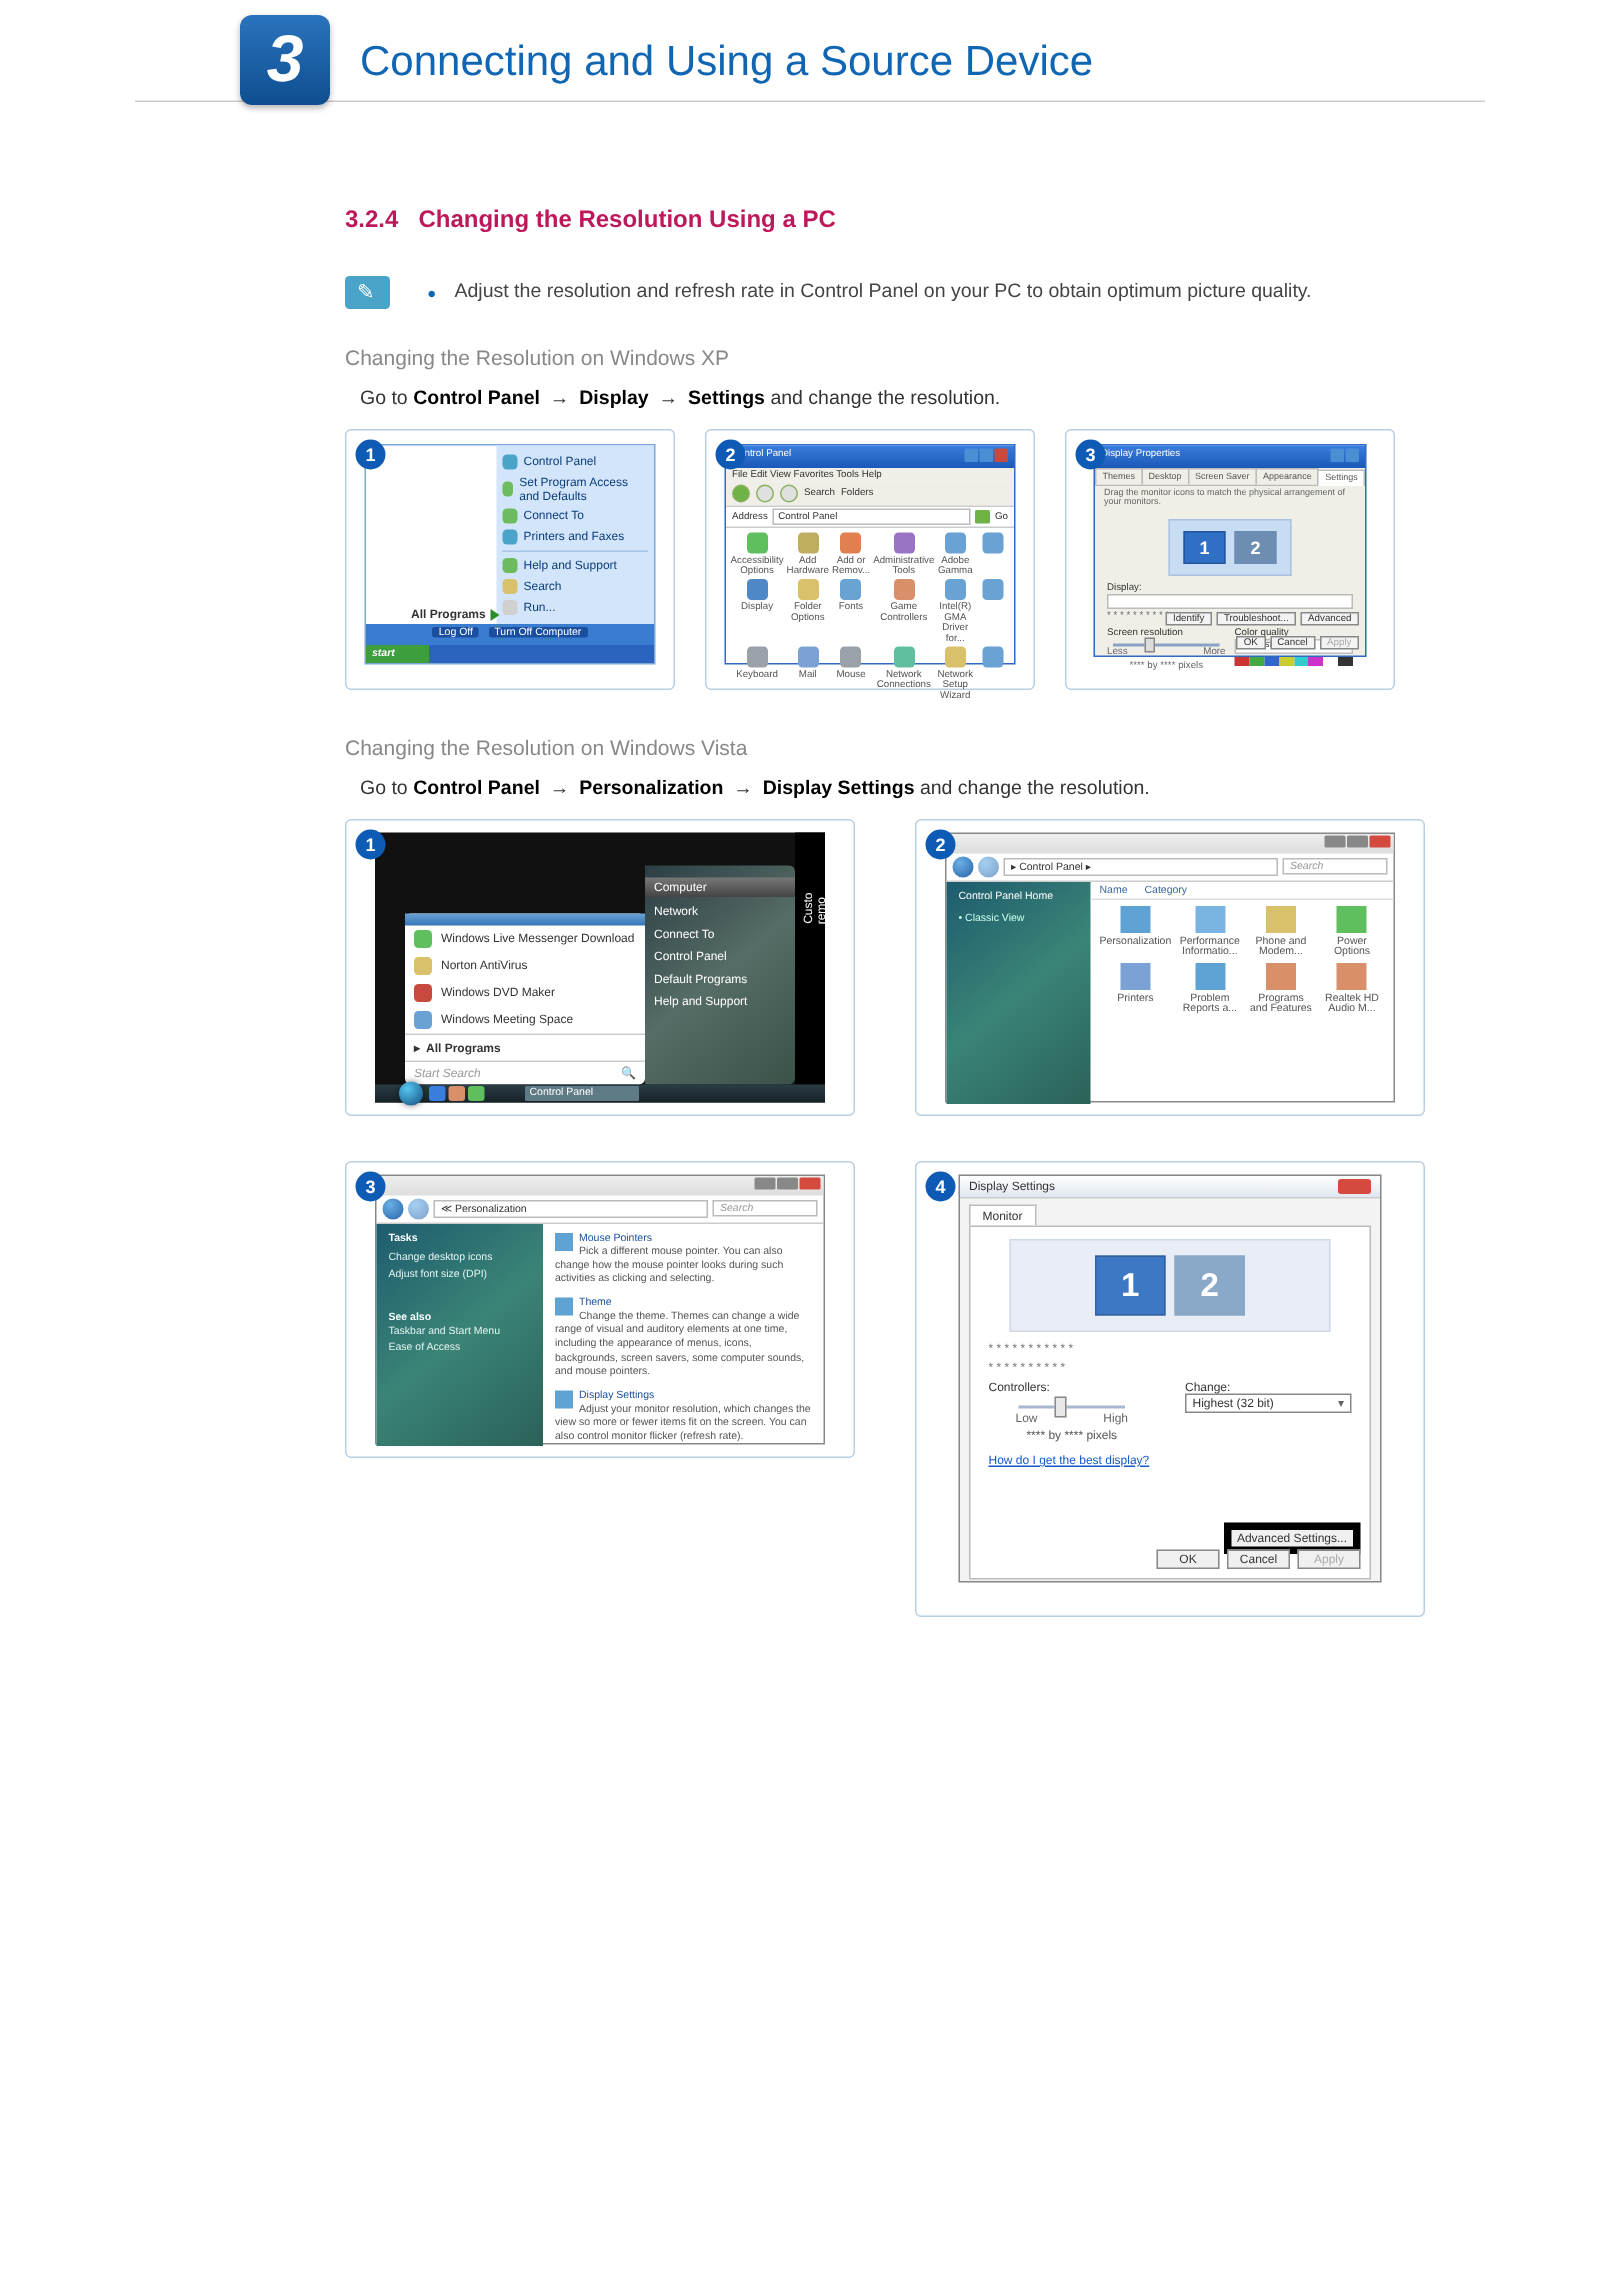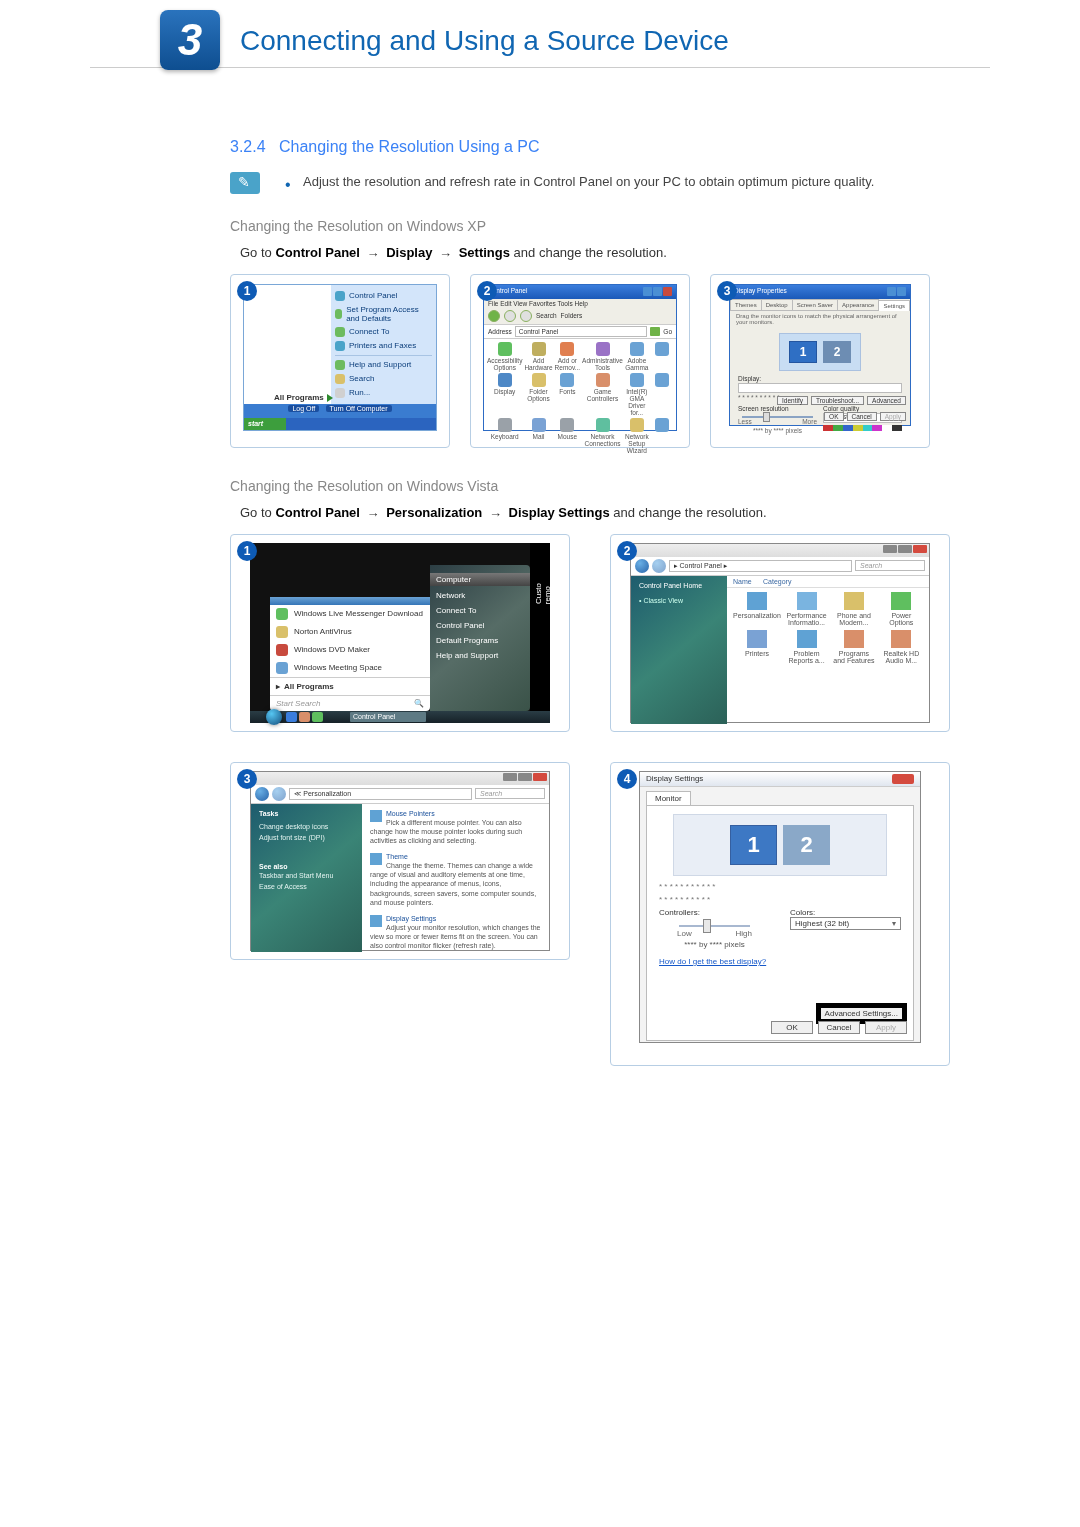--- a/index.html
+++ b/index.html
@@ -35,24 +35,24 @@
     padding: 25px 0 10px 150px;
     color: #1066b2;
     font-size: 28px;
     border-bottom: 1px solid #ccc;
   }
   .content {
     margin: 70px 0 0 140px;
     width: 720px;
   }
   .section-heading {
-    color: #3b82f6;
+    color: #be185d;
     font-size: 16px;
-    font-weight: normal;
-    margin: 16px 0;
+    font-weight: bold;
+    margin: 28px 0;
   }
   .note-block {
     position: relative;
     margin: 0 0 25px 0;
     padding-left: 55px;
   }
   .note-icon {
     position: absolute;
     left: 0;
     top: 0;
@@ -888,21 +888,21 @@
                   <div class="vds-slider">
                       <div class="vds-thumb"></div>
                     </div>
                   <div class="vds-ends">
                     <span>Low</span>
                       <span>High</span>
                   </div>
                   <div class="vds-px">**** by **** pixels</div>
                 </div>
                 <div class="vds-col">
-                  <div>Colors:</div>
+                  <div>Change:</div>
                   <div class="vds-sel">
                       <span>Highest (32 bit)</span>
                     </div>
                 </div>
               </div>
               <div class="vds-link">How do I get the best display?</div>
               <div class="vds-adv">Advanced Settings...</div>
               <div class="vds-btns">
                 <div class="vds-btn">OK</div>
                 <div class="vds-btn">Cancel</div>

